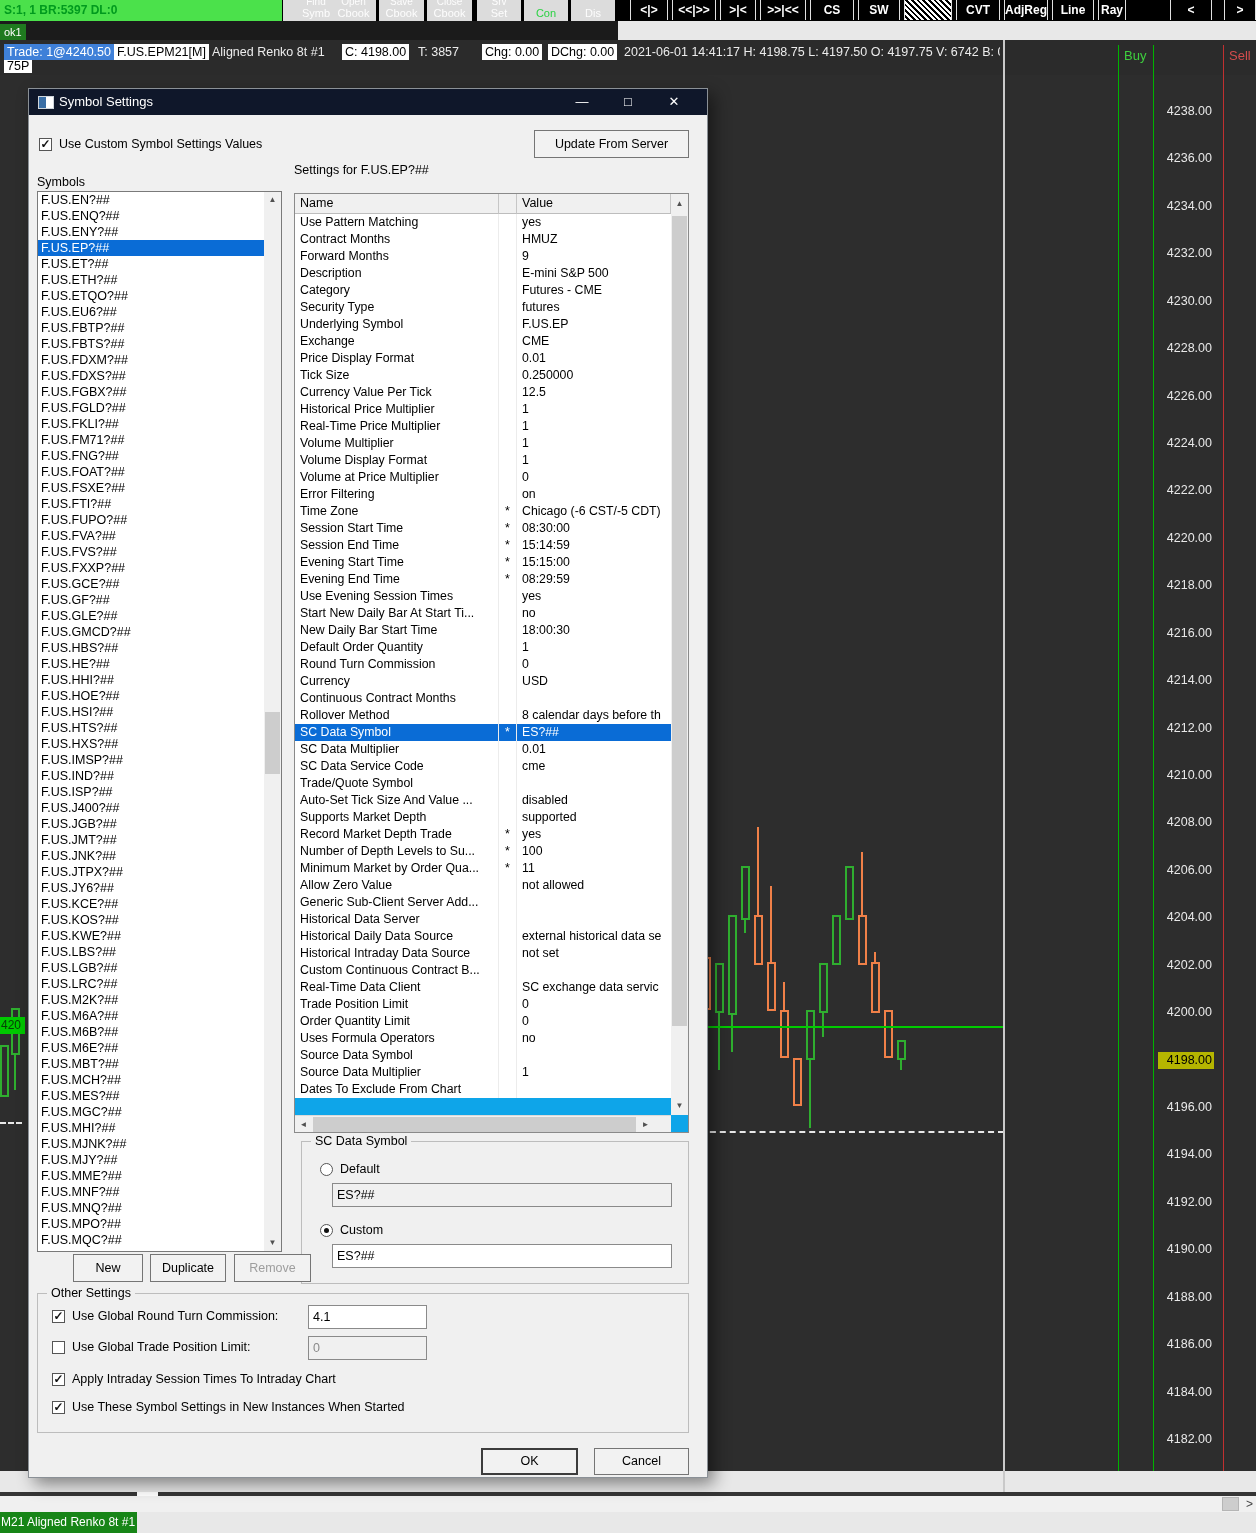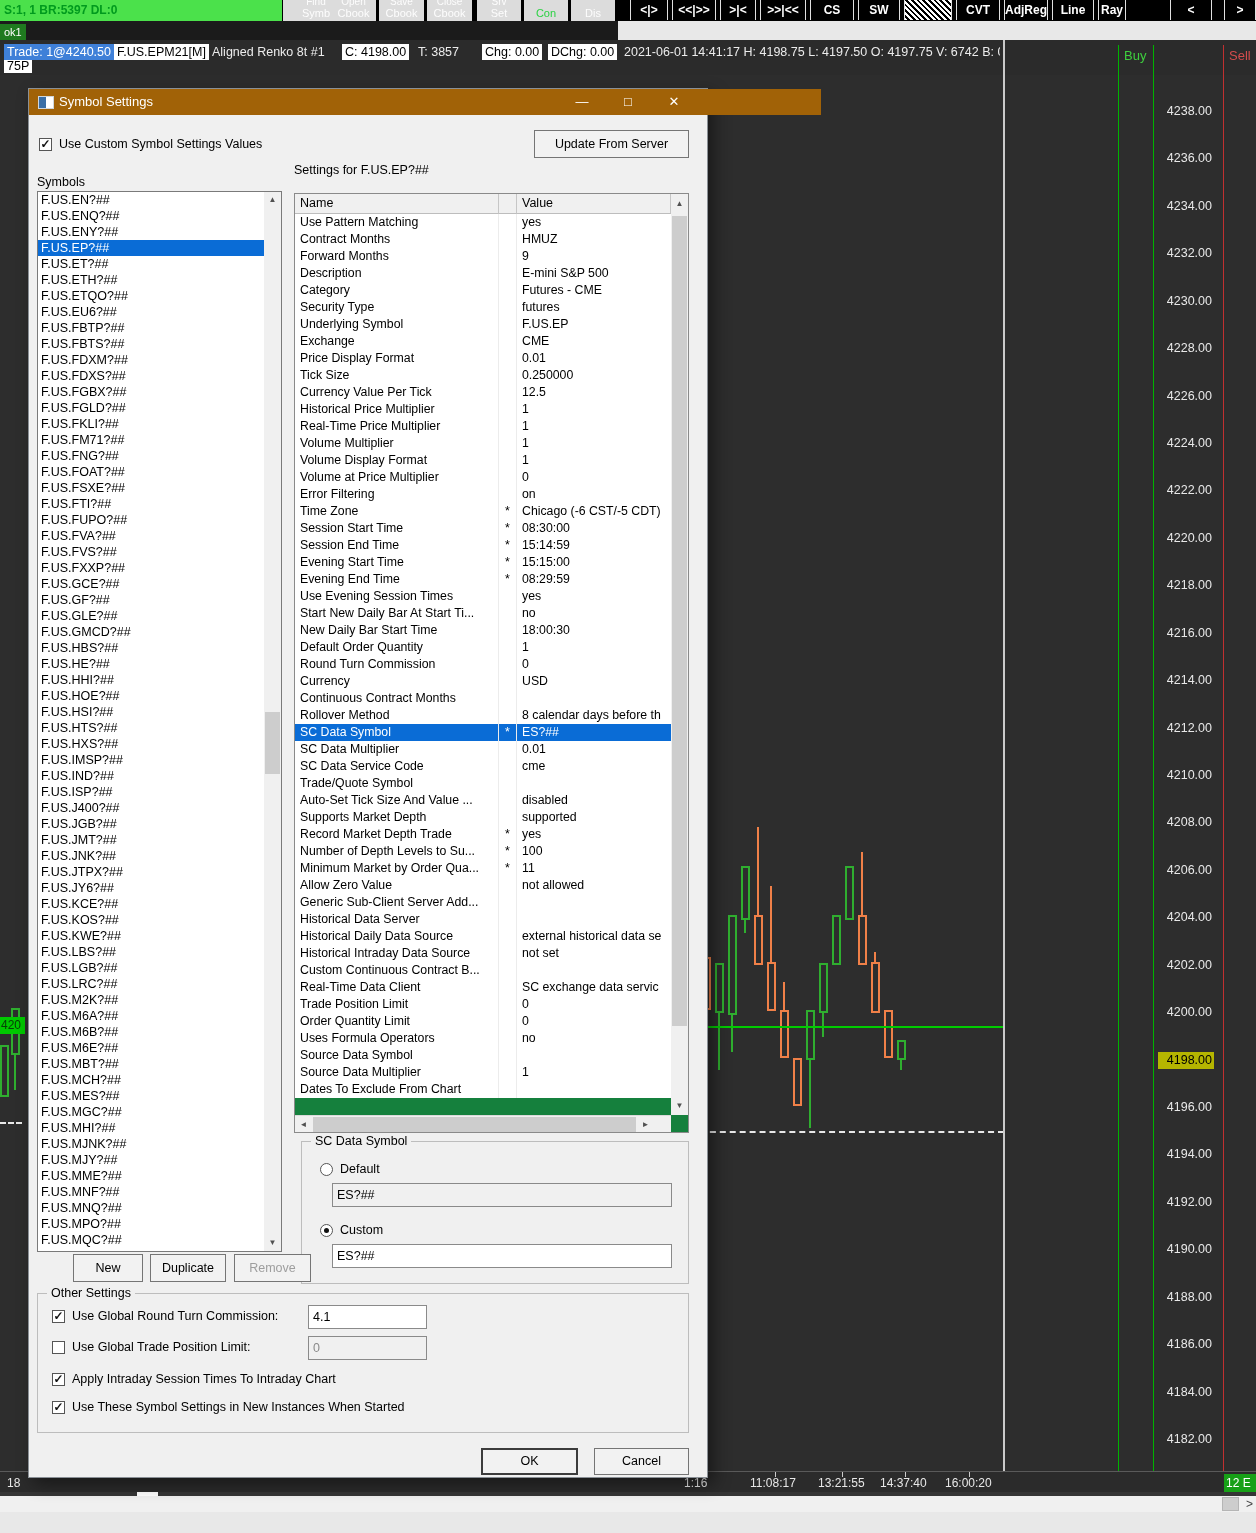--- a/index.html
+++ b/index.html
@@ -55,21 +55,21 @@
   #splitter .thumb{position:absolute;left:137px;top:0;width:21px;height:4px;background:#fff;}
   #hscrollrow{left:0;top:1496px;width:1256px;height:16px;background:#f0f0f0;}
   #hscrollrow .sthumb{position:absolute;left:1222px;top:1px;width:17px;height:14px;background:#cdcdcd;border:1px solid #b5b5b5;box-sizing:border-box;}
   #hscrollrow .sarrow{position:absolute;left:1243px;top:0;width:13px;height:16px;color:#444;font-size:12px;line-height:16px;text-align:center;}
   #bottomrow{left:0;top:1512px;width:1256px;height:21px;background:#e8e8e8;}
   .bottom-tab{position:absolute;left:0;top:0;height:21px;width:137px;background:#178517;color:#fff;
     font-size:12px;line-height:21px;padding-left:1px;white-space:nowrap;overflow:hidden;box-sizing:border-box;}
   
   #dialog{left:28px;top:88px;width:680px;height:1390px;background:#f0f0f0;border:1px solid #8a9096;
     box-shadow:6px 6px 16px rgba(0,0,0,0.45);box-sizing:border-box;z-index:10;}
-  #dlg-titlebar{position:absolute;left:0;top:0;width:792px;height:26px;background:#a16207;color:#fff;}
+  #dlg-titlebar{position:absolute;left:0;top:0;width:678px;height:26px;background:#0f172a;color:#fff;}
   #dlg-titlebar .ttl{position:absolute;left:30px;top:0;line-height:26px;font-size:13px;}
   #dlg-titlebar .ico{position:absolute;left:9px;top:7px;width:14px;height:11px;background:#fff;border:1px solid #cfd6dc;}
   #dlg-titlebar .ico i{position:absolute;left:0;top:0;width:7px;height:11px;background:#3a6ea5;}
   .cap-btn{position:absolute;top:0;width:46px;height:26px;line-height:26px;text-align:center;color:#fff;font-size:13px;}
   .dlabel{position:absolute;font-size:12.5px;color:#000;white-space:nowrap;}
   .cbx{position:absolute;width:13px;height:13px;background:#fff;border:1px solid #555;box-sizing:border-box;
     font-size:12px;line-height:11px;text-align:center;color:#111;font-weight:bold;}
   .rdo{position:absolute;width:13px;height:13px;border-radius:50%;background:#fff;border:1px solid #555;box-sizing:border-box;}
   .rdo.on::after{content:'';position:absolute;left:3px;top:3px;width:5px;height:5px;border-radius:50%;background:#111;}
   .btn{position:absolute;background:#f2f2f2;border:1px solid #757575;box-sizing:border-box;text-align:center;
@@ -77,21 +77,21 @@
   .btn.default-btn{border:2px solid #3c3c3c;}
   .btn.disabled{color:#9e9e9e;}
   
   #symlist{position:absolute;left:8px;top:102px;width:245px;height:1061px;background:#fff;border:1px solid #7a7a7a;box-sizing:border-box;overflow:hidden;}
   .lst-item{position:absolute;left:0;width:226px;height:16px;line-height:16px;padding-left:3px;font-size:12.5px;white-space:nowrap;overflow:hidden;box-sizing:border-box;}
   .lst-item.sel{background:#0a6cd6;color:#fff;}
   .vsb{position:absolute;background:#f0f0f0;}
   .sb-arrow{position:absolute;left:0;width:17px;height:16px;background:#f0f0f0;color:#505050;font-size:8px;line-height:16px;text-align:center;}
   .sb-thumb{position:absolute;left:1px;width:15px;background:#cdcdcd;}
   
-  #tablebox{position:absolute;left:265px;top:104px;width:395px;height:940px;background:#15803d;border:1px solid #8a8a8a;box-sizing:border-box;overflow:hidden;}
+  #tablebox{position:absolute;left:265px;top:104px;width:395px;height:940px;background:#0ea5e9;border:1px solid #8a8a8a;box-sizing:border-box;overflow:hidden;}
   .thead{position:absolute;left:0;top:0;height:20px;background:#f0f0f0;border-bottom:1px solid #bdbdbd;
     border-right:1px solid #c6c6c6;box-sizing:border-box;font-size:12.5px;line-height:19px;padding-left:5px;}
   .trow{position:absolute;left:0;width:376px;height:17px;display:flex;font-size:12.3px;line-height:17px;background:#fff;}
   .trow.sel{background:#0a6cd6;color:#fff;}
   .tc{white-space:nowrap;overflow:hidden;box-sizing:border-box;border-right:1px solid #ececec;}
   .tc.n{width:204px;padding-left:5px;}
   .tc.s{width:18px;text-align:center;}
   .tc.v{flex:1;padding-left:5px;border-right:none;}
   
   .groupbox{position:absolute;border:1px solid #bdbdbd;box-sizing:border-box;}
@@ -248,43 +248,30 @@
         <div class="price" style="top:1309px">4184.00</div>
         <div class="price" style="top:1356px">4182.00</div>
       </div>
   </div>
 
   <div class="vline" style="left:1003px;top:40px;height:1452px;width:2px;background:#c9c9c9;"></div>
   <div class="vline" style="left:1118px;top:45px;height:1426px;background:#00b300;"></div>
   <div class="vline" style="left:1153px;top:45px;height:1426px;background:#00b300;"></div>
   <div class="vline" style="left:1223px;top:45px;height:1426px;background:#c03030;"></div>
 
-  <div id="taxis" class="abs">
-    <div id="timelabels">
-        <div class="tlabel" style="left:7px">18</div>
-        <div class="tlabel" style="left:684px">1:16</div>
-        <div class="ttick" style="left:695px"></div>
-        <div class="tlabel" style="left:750px">11:08:17</div>
-        <div class="ttick" style="left:775px"></div>
-        <div class="tlabel" style="left:818px">13:21:55</div>
-        <div class="ttick" style="left:842px"></div>
-        <div class="tlabel" style="left:880px">14:37:40</div>
-        <div class="ttick" style="left:905px"></div>
-        <div class="tlabel" style="left:945px">16:00:20</div>
-        <div class="ttick" style="left:969px"></div>
-      </div>
-    <div class="session-chip">12 E</div>
-  </div>
 
   <div id="splitter" class="abs">
     <div class="thumb"></div>
   </div>
   <div id="hscrollrow" class="abs">
     <div class="sthumb"></div>
     <div class="sarrow">&gt;</div>
+  </div>
+  <div id="bottomrow" class="abs">
+    <div class="bottom-tab">M21  Aligned Renko 8t  #1</div>
   </div>
 
   <div id="dialog" class="abs">
     <div id="dlg-titlebar">
       <span class="ico">
           <i></i>
         </span>
       <span class="ttl">Symbol Settings</span>
       <span class="cap-btn" style="left:530px;">—</span>
       <span class="cap-btn" style="left:576px;">□</span>

